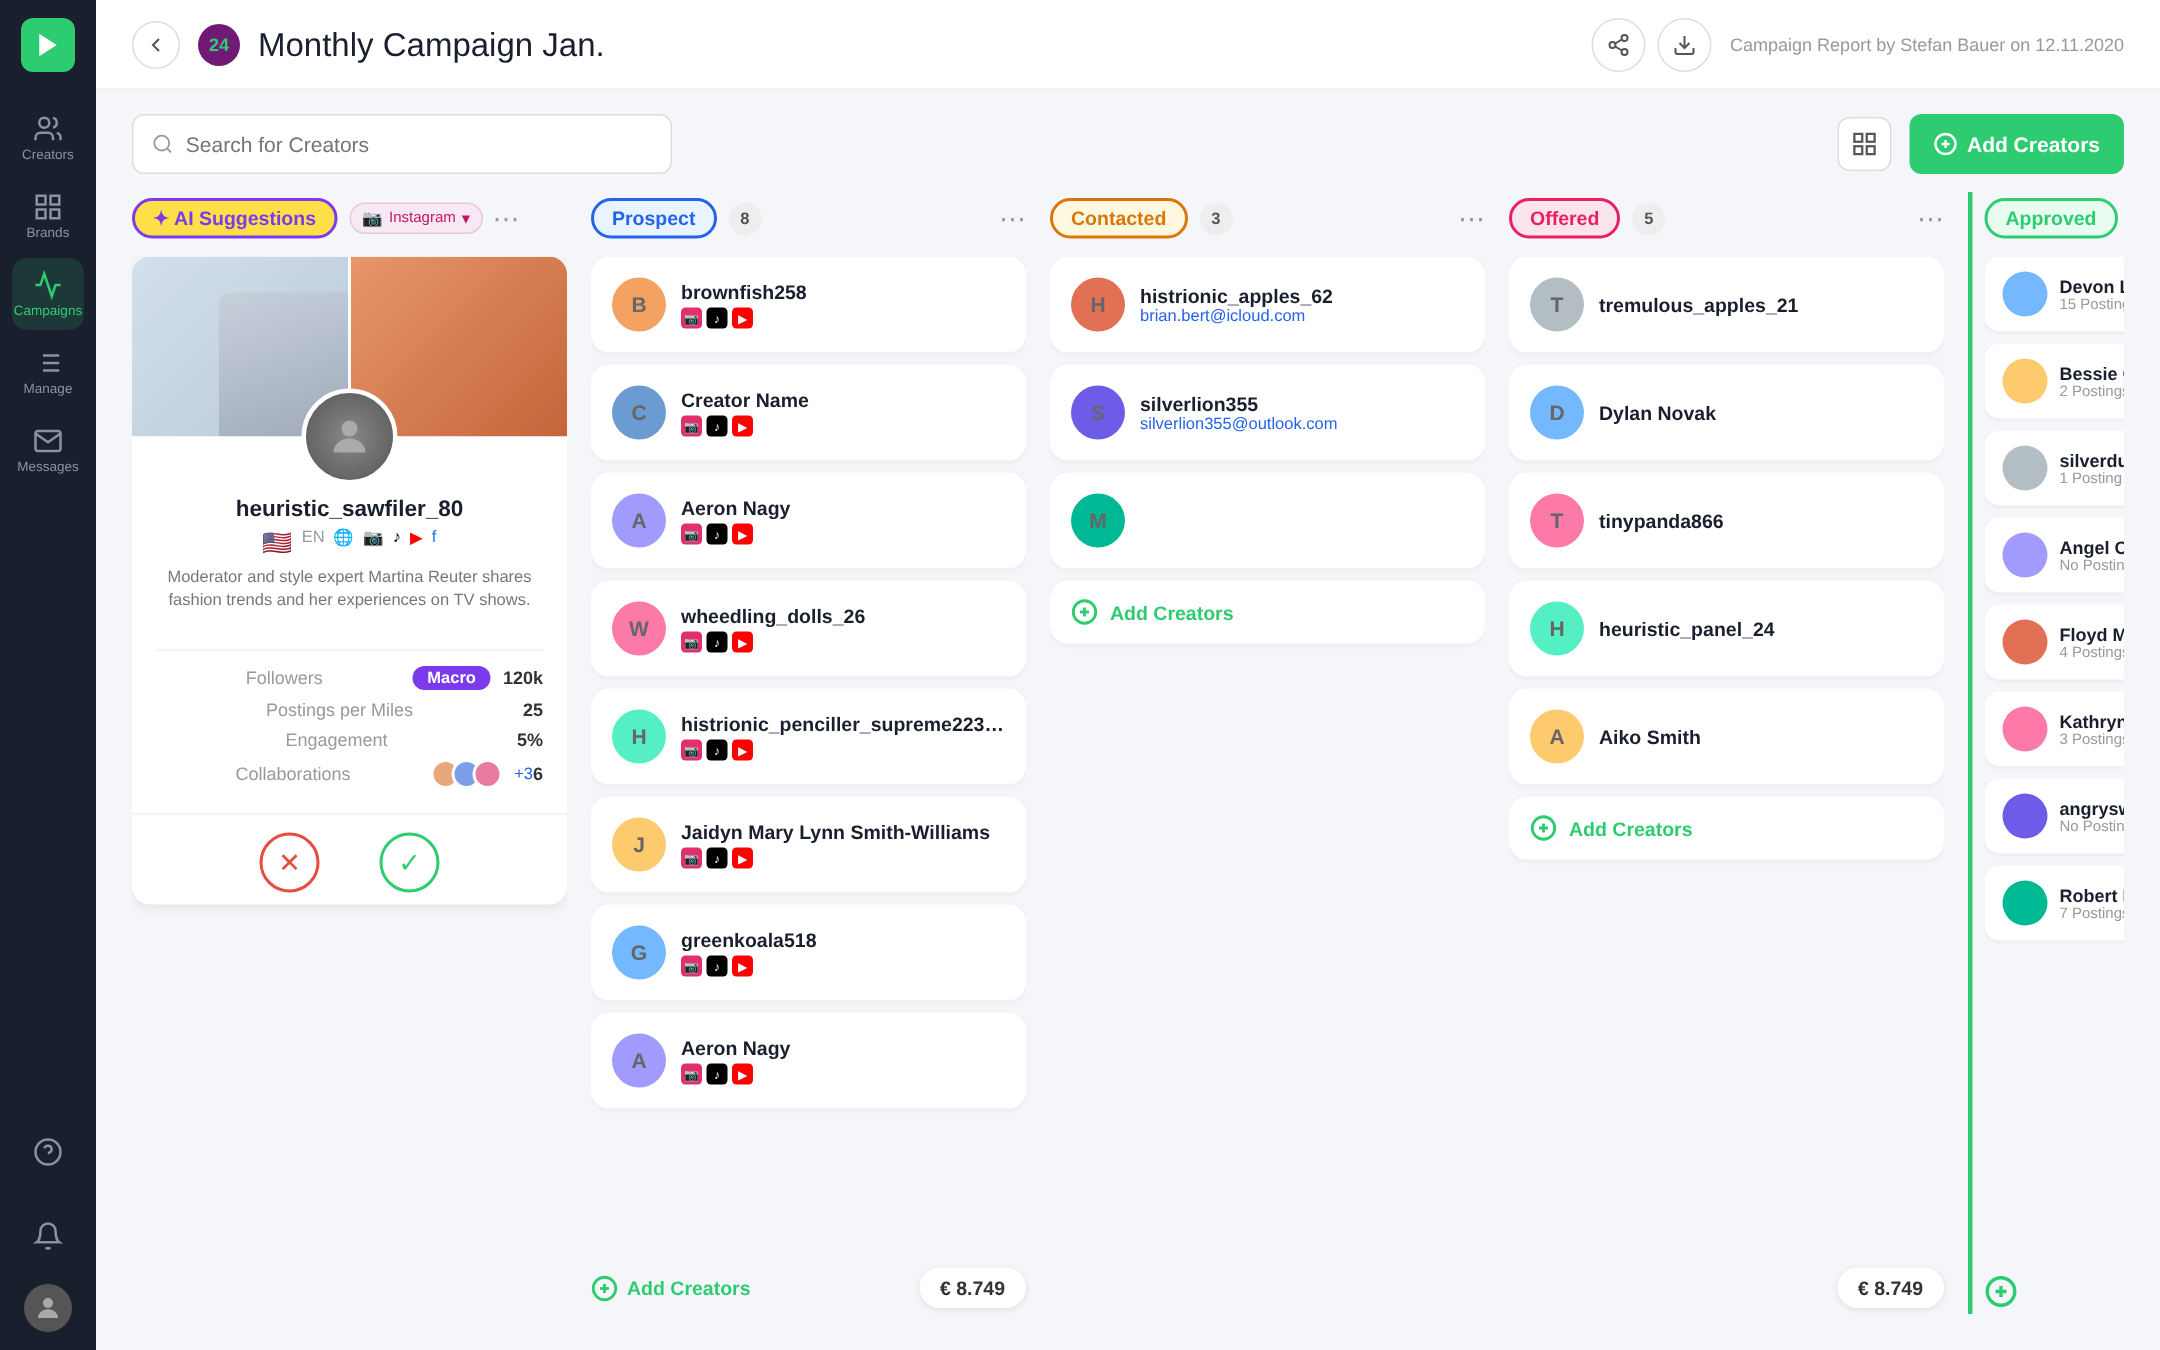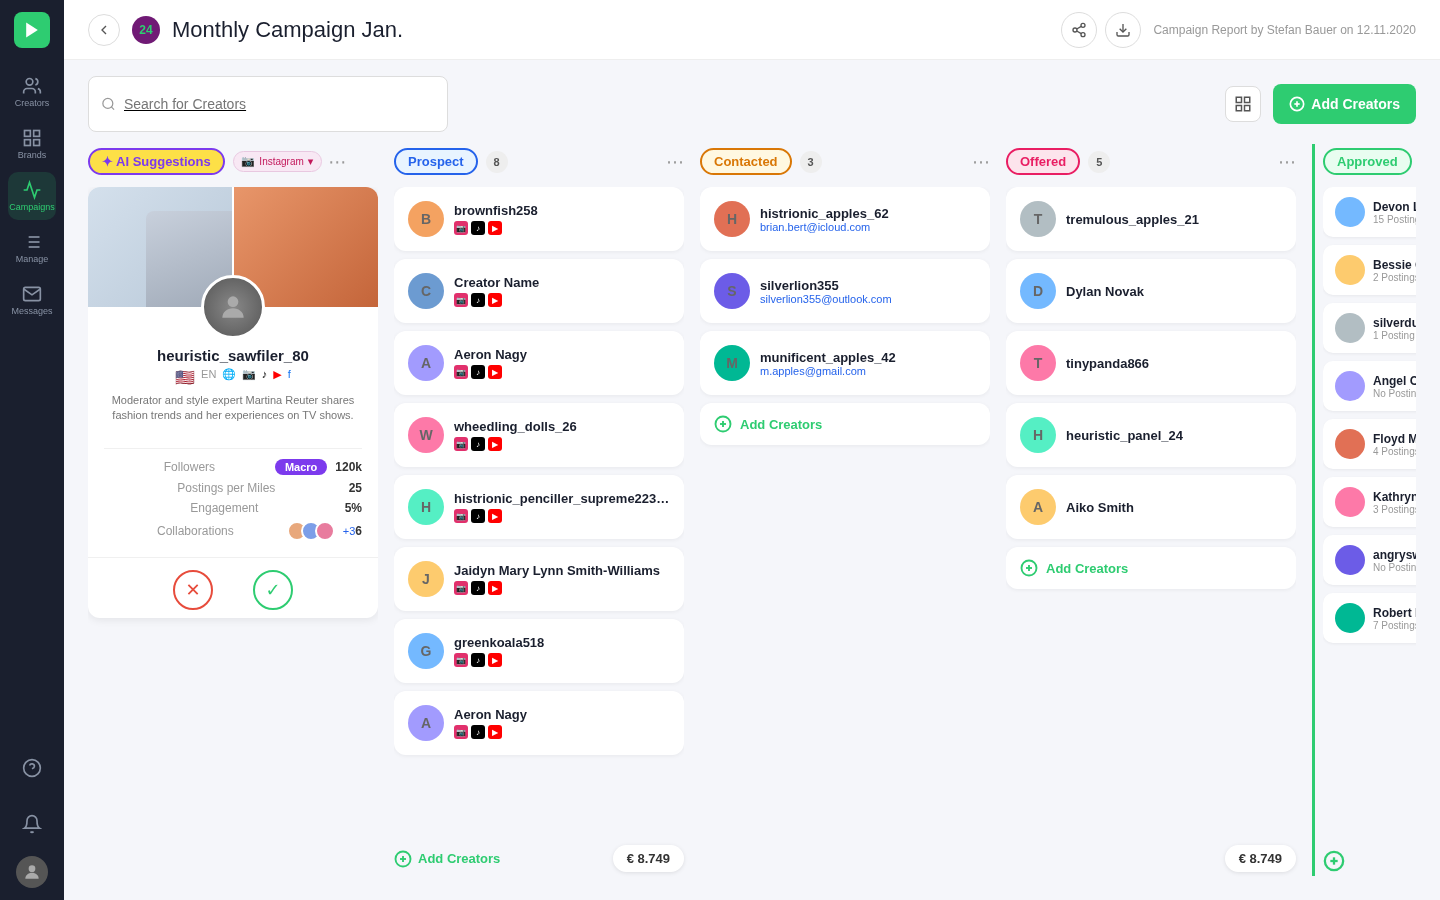--- a/index.html
+++ b/index.html
@@ -30,21 +30,21 @@
     
     .nav-tabs { background: white; padding: 0 24px; display: flex; align-items: center; border-bottom: 2px solid #eee; flex-shrink: 0; height: 48px; }
     .nav-tab { padding: 0 16px; height: 48px; display: flex; align-items: center; font-size: 14px; color: #666; cursor: pointer; border-bottom: 2px solid transparent; margin-bottom: -2px; }
     .nav-tab.active { color: #2ecc71; border-bottom-color: #2ecc71; font-weight: 600; }
     .nav-divider { width: 1px; height: 24px; background: #ddd; margin: 0 8px; }
     .campaign-report { margin-left: auto; font-size: 12px; color: #999; }
 
     
     .planning-content { flex: 1; overflow: hidden; display: flex; flex-direction: column; padding: 16px 24px; gap: 12px; }
     .toolbar { display: flex; align-items: center; gap: 12px; }
-    .search-box { flex: 1; max-width: 360px; height: 56px; border: 1px solid #ddd; border-radius: 8px; display: flex; align-items: center; padding: 0 12px; gap: 8px; background: white; text-decoration: underline; }
+    .search-box { flex: 1; max-width: 360px; height: 40px; border: 1px solid #ddd; border-radius: 8px; display: flex; align-items: center; padding: 0 12px; gap: 8px; background: white; }
     .search-box input { border: none; outline: none; font-size: 14px; color: #333; width: 100%; background: transparent; }
     .grid-toggle { width: 36px; height: 36px; border: 1px solid #ddd; border-radius: 8px; display: flex; align-items: center; justify-content: center; cursor: pointer; background: white; margin-left: auto; }
     .add-creators-btn { height: 40px; background: #2ecc71; color: white; border: none; border-radius: 8px; padding: 0 16px; display: flex; align-items: center; gap: 6px; font-size: 14px; font-weight: 600; cursor: pointer; }
 
     
     .kanban { display: flex; gap: 16px; overflow-x: auto; flex: 1; padding-bottom: 8px; }
     .kanban-col { min-width: 290px; max-width: 290px; display: flex; flex-direction: column; gap: 8px; }
     .col-header { display: flex; align-items: center; gap: 8px; padding: 4px 0; }
     .col-tag { border-radius: 20px; padding: 4px 12px; font-size: 13px; font-weight: 600; cursor: pointer; border: 2px solid; }
     .col-tag.ai { background: #fde047; color: #7c3aed; border-color: #7c3aed; }
@@ -455,24 +455,20 @@
           </div>
           <div class="creator-card">
             <div class="creator-avatar" style="background:#6c5ce7;">S</div>
             <div class="creator-info">
               <div class="creator-name">silverlion355</div>
               <div class="creator-email">silverlion355@outlook.com</div>
             </div>
           </div>
           <div class="creator-card">
             <div class="creator-avatar" style="background:#00b894;">M</div>
-            <div class="creator-info">
-              <div class="creator-name">munificent_apples_42</div>
-              <div class="creator-email">m.apples@gmail.com</div>
-            </div>
           </div>
           <div class="add-creator-row">
             <svg viewBox="0 0 24 24" fill="none" stroke="#2ecc71" stroke-width="2.5" width="18" height="18">
                 <circle cx="12" cy="12" r="10"></circle>
                 <line x1="12" y1="8" x2="12" y2="16"></line>
                 <line x1="8" y1="12" x2="16" y2="12"></line>
               </svg>
             <span>Add Creators</span>
           </div>
         </div>

